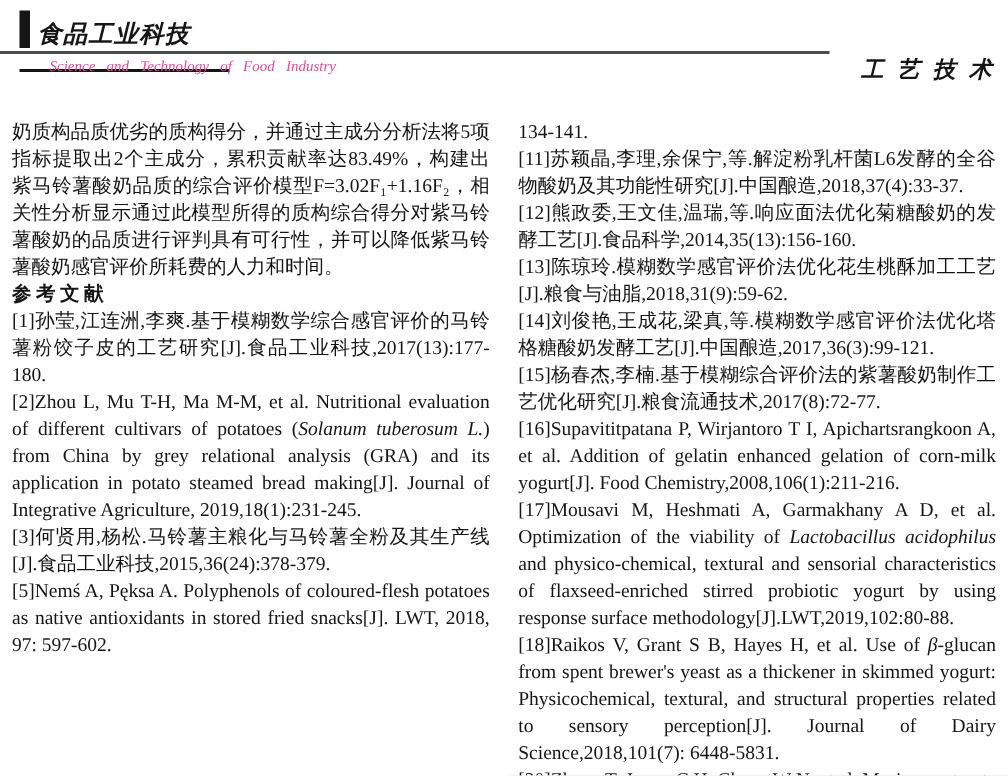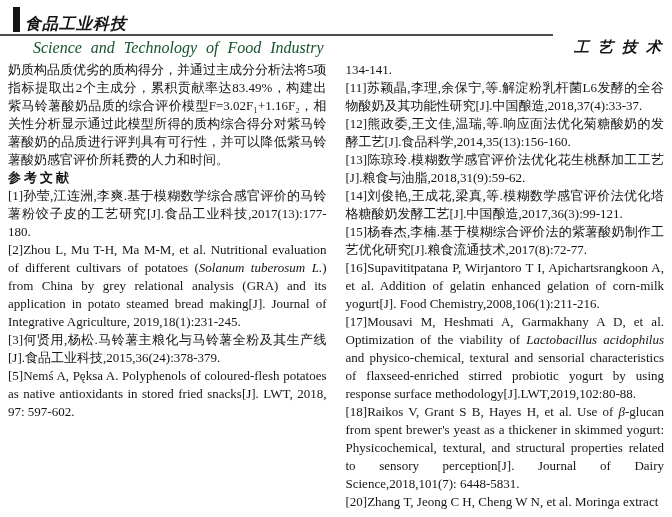--- a/index.html
+++ b/index.html
@@ -5,44 +5,44 @@
   html,body { margin:0; padding:0; background:#e8e8e8; }
   .page {
     position:relative; width:672px; height:517px; margin:0 auto;
     background:#ffffff; overflow:hidden; color:#151515;
     font-family:"Liberation Serif","DejaVu Serif",serif;
   }
   
   .logo-wrap {
     position:absolute; left:13px; top:7px; width:140px;
     display:flex; align-items:flex-end;
-    border-bottom:2px solid #151515; padding-bottom:2px;
+    border-bottom:2px solid #151515; padding-bottom:14px;
   }
   .logo-bar { width:7px; height:25px; background:#151515; margin-right:5px; flex:0 0 auto; }
   .logo-zh {
     font-weight:bold; font-style:italic; font-size:16px; letter-spacing:1px;
     white-space:nowrap; line-height:1;
   }
   .long-rule { position:absolute; left:0; top:34px; width:553px; height:2px; background:#4c4c4c; }
   .section-label {
     position:absolute; right:2px; top:40px;
     font-weight:bold; font-style:italic; font-size:15px; letter-spacing:9px;
     white-space:nowrap; line-height:1;
   }
   .journal-en {
     position:absolute; left:33px; top:39px;
-    font-style:italic; font-size:16px; word-spacing:5px; white-space:nowrap;
-    color:#14532d;
+    font-style:italic; font-size:10px; word-spacing:5px; white-space:nowrap;
+    color:#ec4899;
   }
   
   .columns {
     position:absolute; top:61px; left:8px; right:8px; bottom:0;
     display:flex; gap:19px;
   }
-  .col { flex:1 1 0; min-width:0; }
+  .col { flex:1 1 0; min-width:0;margin-top:18px; }
   .col p { margin:0; font-size:13px; line-height:18px; text-align:justify; }
   .refs-heading {
     font-size:14px; font-weight:bold; text-align:center; letter-spacing:3px;
     margin:5px 0 4px 0; line-height:18px;
   }
   .ref i { font-style:italic; }
 </style>
 </head>
 <body>
 

